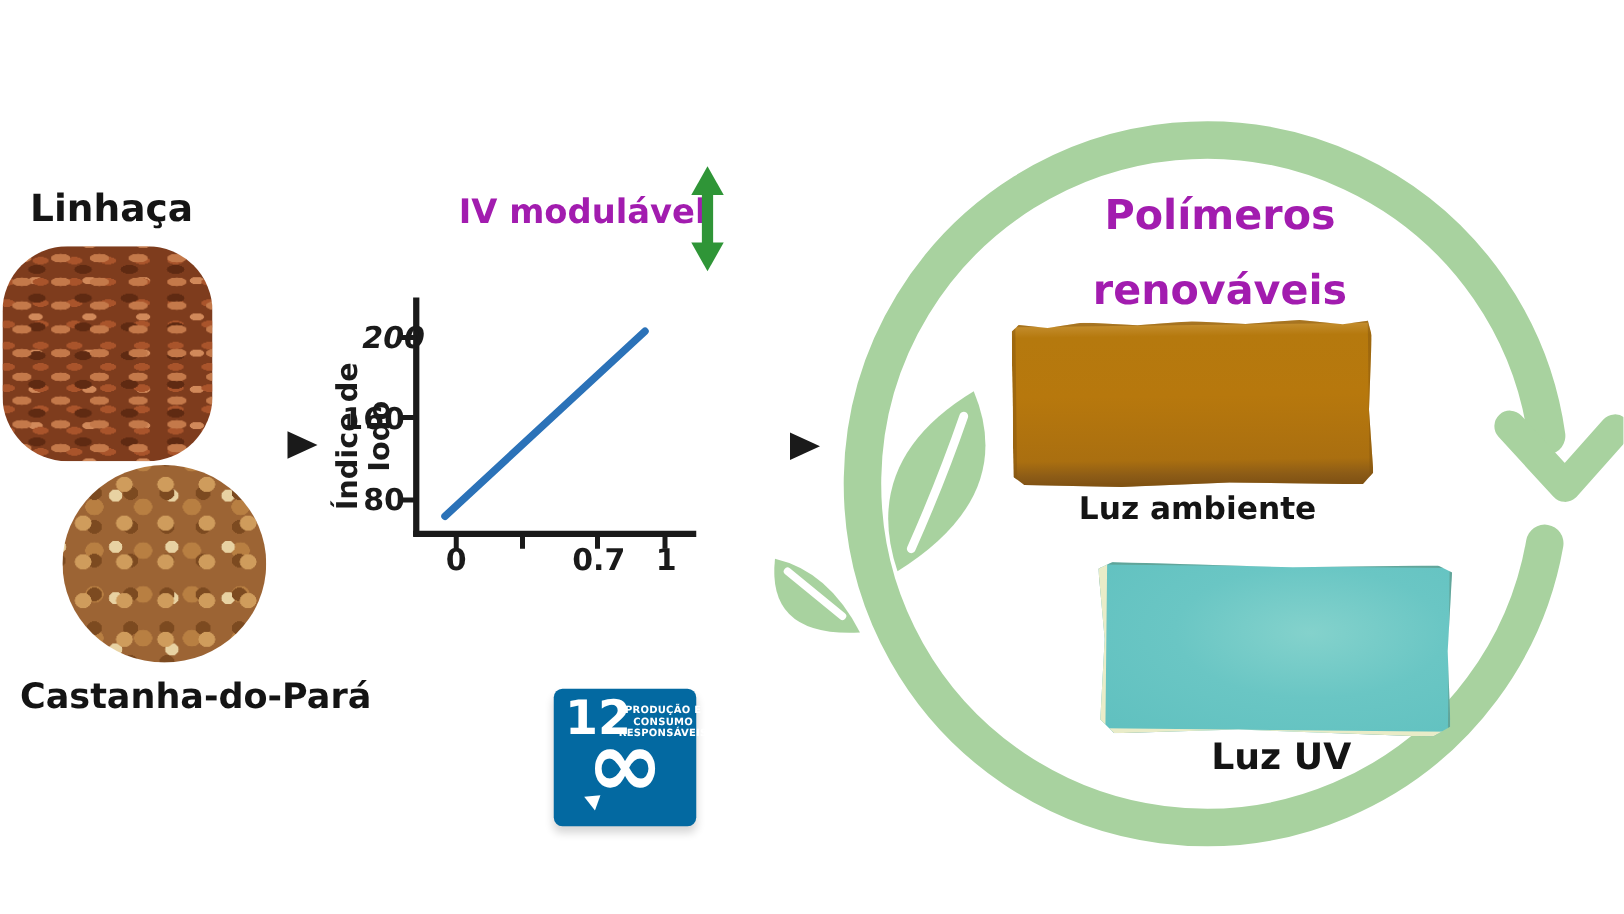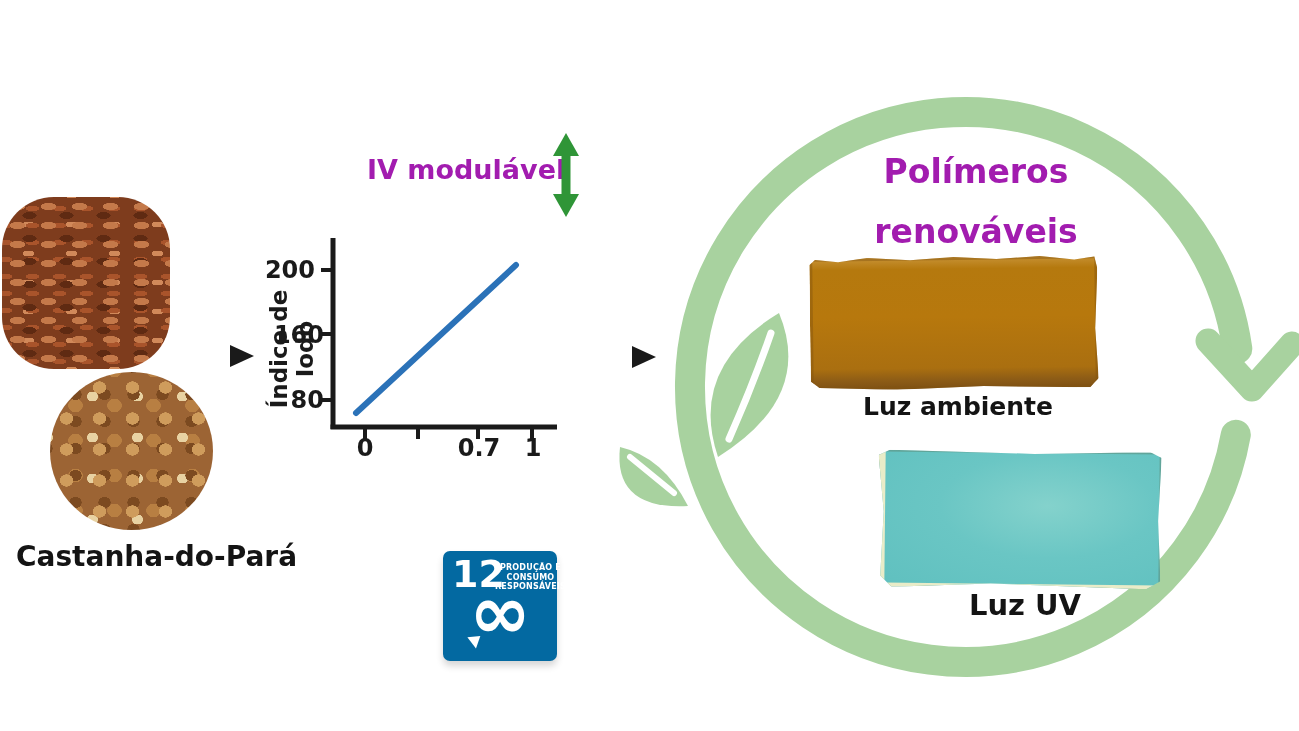--- a/index.html
+++ b/index.html
@@ -69,20 +69,21 @@
     background:radial-gradient(ellipse at 60% 40%,#84d2cc 0%,#6ac6c4 45%,#5fc0bf 100%);
     clip-path:polygon(0% 4%,4% 0%,55% 2%,96% 0%,100% 4%,99% 50%,100% 94%,95% 100%,40% 97%,5% 100%,1% 92%,2% 45%);
     box-shadow:inset 7px -4px 0 #e9ecc8, inset 0 0 0 2px rgba(90,110,80,.35);
   }
 </style>
 </head>
 <body>
 
 <div class="canvas">
 
+  <div class="abs lbl" style="left:24px; top:150px; font-size:30px;">Linhaça</div>
   <div class="abs flax-img"></div>
   <div class="abs nuts-img"></div>
   <div class="abs lbl" style="left:16px; top:540px; font-size:28px;">Castanha-do-Pará</div>
 
   <svg class="abs" style="left:170px; top:340px;" width="90" height="32" viewBox="0 0 90 32">
     <defs>
       <linearGradient id="fade1" x1="0" y1="0" x2="1" y2="0">
         <stop offset="0" stop-color="#dcdcdc"></stop>
           <stop offset="1" stop-color="#141414"></stop>
       </linearGradient>
@@ -98,21 +99,21 @@
     <polygon points="20,86 7,63 33,63" fill="#2F9537"></polygon>
   </svg>
 
   <svg class="abs" style="left:250px; top:225px;" width="322" height="222" viewBox="0 0 322 222">
     <path d="M 83 13 V 204" stroke="#1a1a1a" stroke-width="5" fill="none"></path>
     <path d="M 80.5 202 H 307" stroke="#1a1a1a" stroke-width="5" fill="none"></path>
     <path d="M 71 45 H 83 M 71 109 H 83 M 71 175 H 83" stroke="#1a1a1a" stroke-width="4" fill="none"></path>
     <path d="M 115 202 V 214 M 168 202 V 214 M 228 202 V 214 M 282 202 V 214" stroke="#1a1a1a" stroke-width="4" fill="none"></path>
     <path d="M 106 188 L 266 40" stroke="#2B72B8" stroke-width="6" stroke-linecap="round" fill="none"></path>
   </svg>
-  <div class="abs tick right" style="left:261px; top:258px; width:54px;">200</div>
+  <div class="abs tick right" style="left:286px; top:258px; width:54px;font-style:italic;">200</div>
   <div class="abs tick right" style="left:270px; top:323px; width:54px;">160</div>
   <div class="abs tick right" style="left:270px; top:388px; width:54px;">80</div>
   <div class="abs tick center" style="left:345px; top:436px; width:40px;">0</div>
   <div class="abs tick center" style="left:456px; top:436px; width:46px;">0.7</div>
   <div class="abs tick center" style="left:513px; top:436px; width:40px;">1</div>
   <div class="abs axis-label center" style="left:190px; top:337px; width:175px; height:24px; font-size:23px; transform:rotate(-90deg);">Índice de Iodo</div>
 
   <div class="abs sdg-badge">
     <div class="sdg-number">12</div>
     <div class="sdg-title">PRODUÇÃO E

